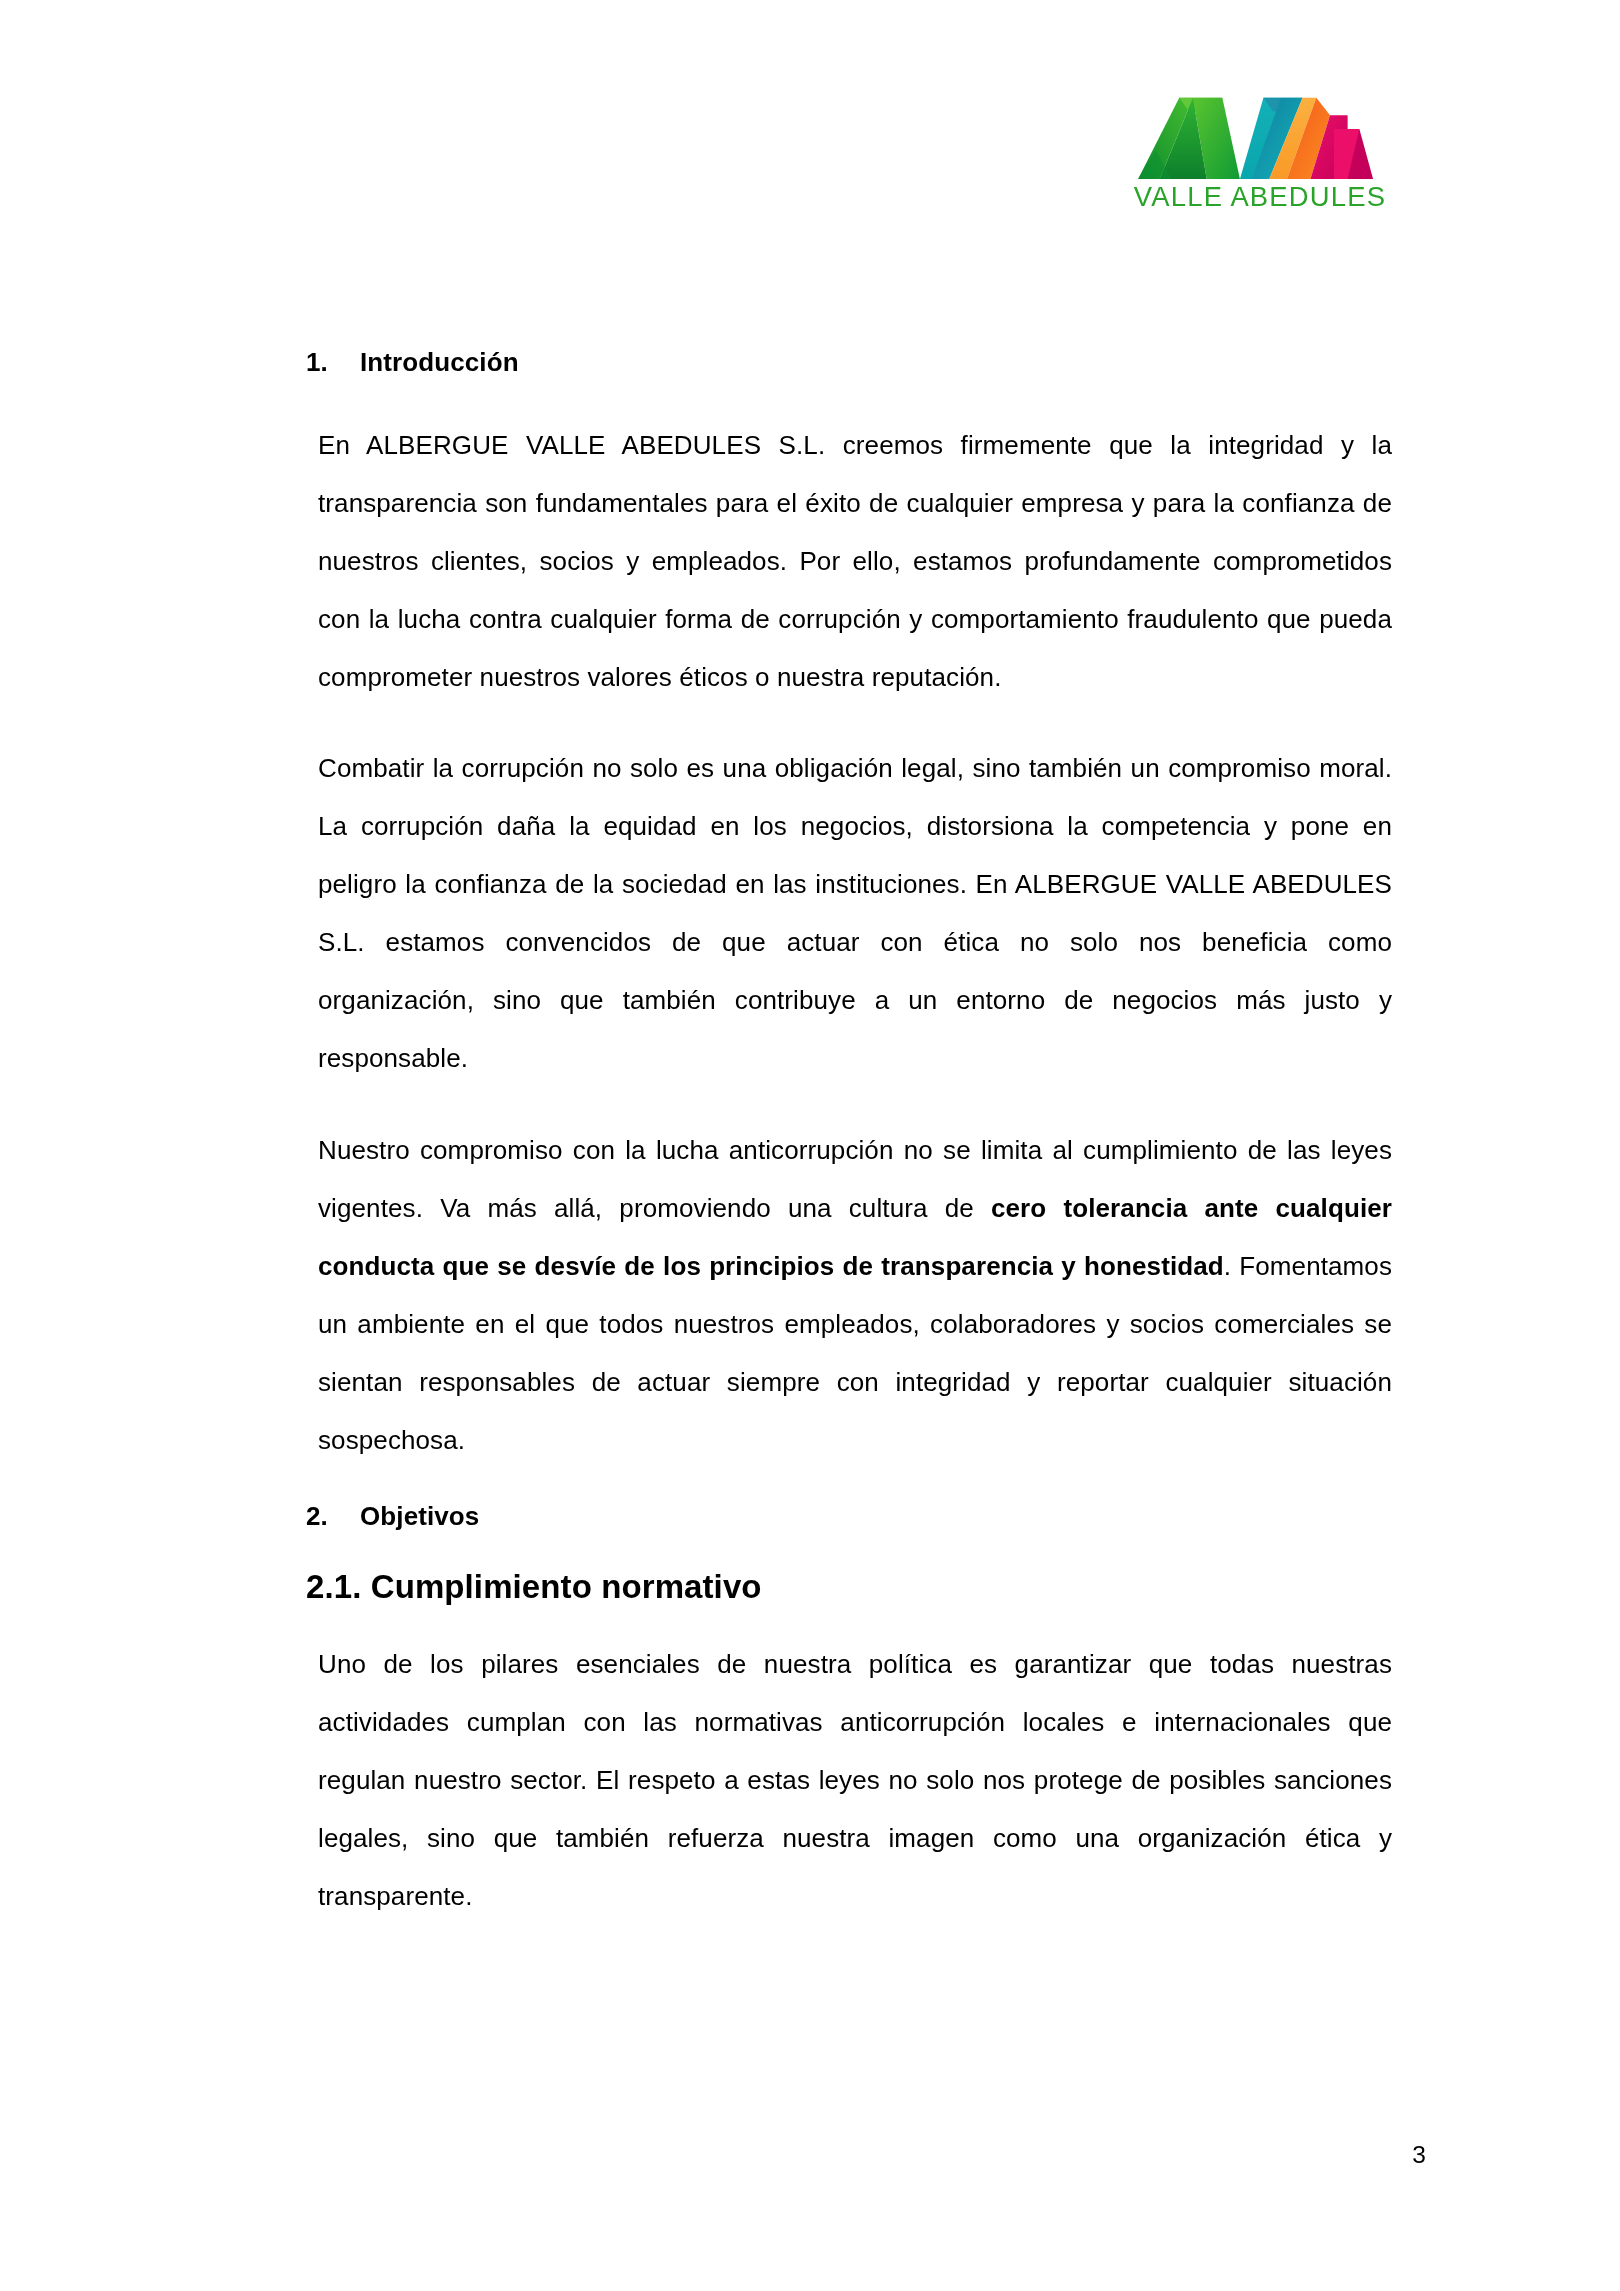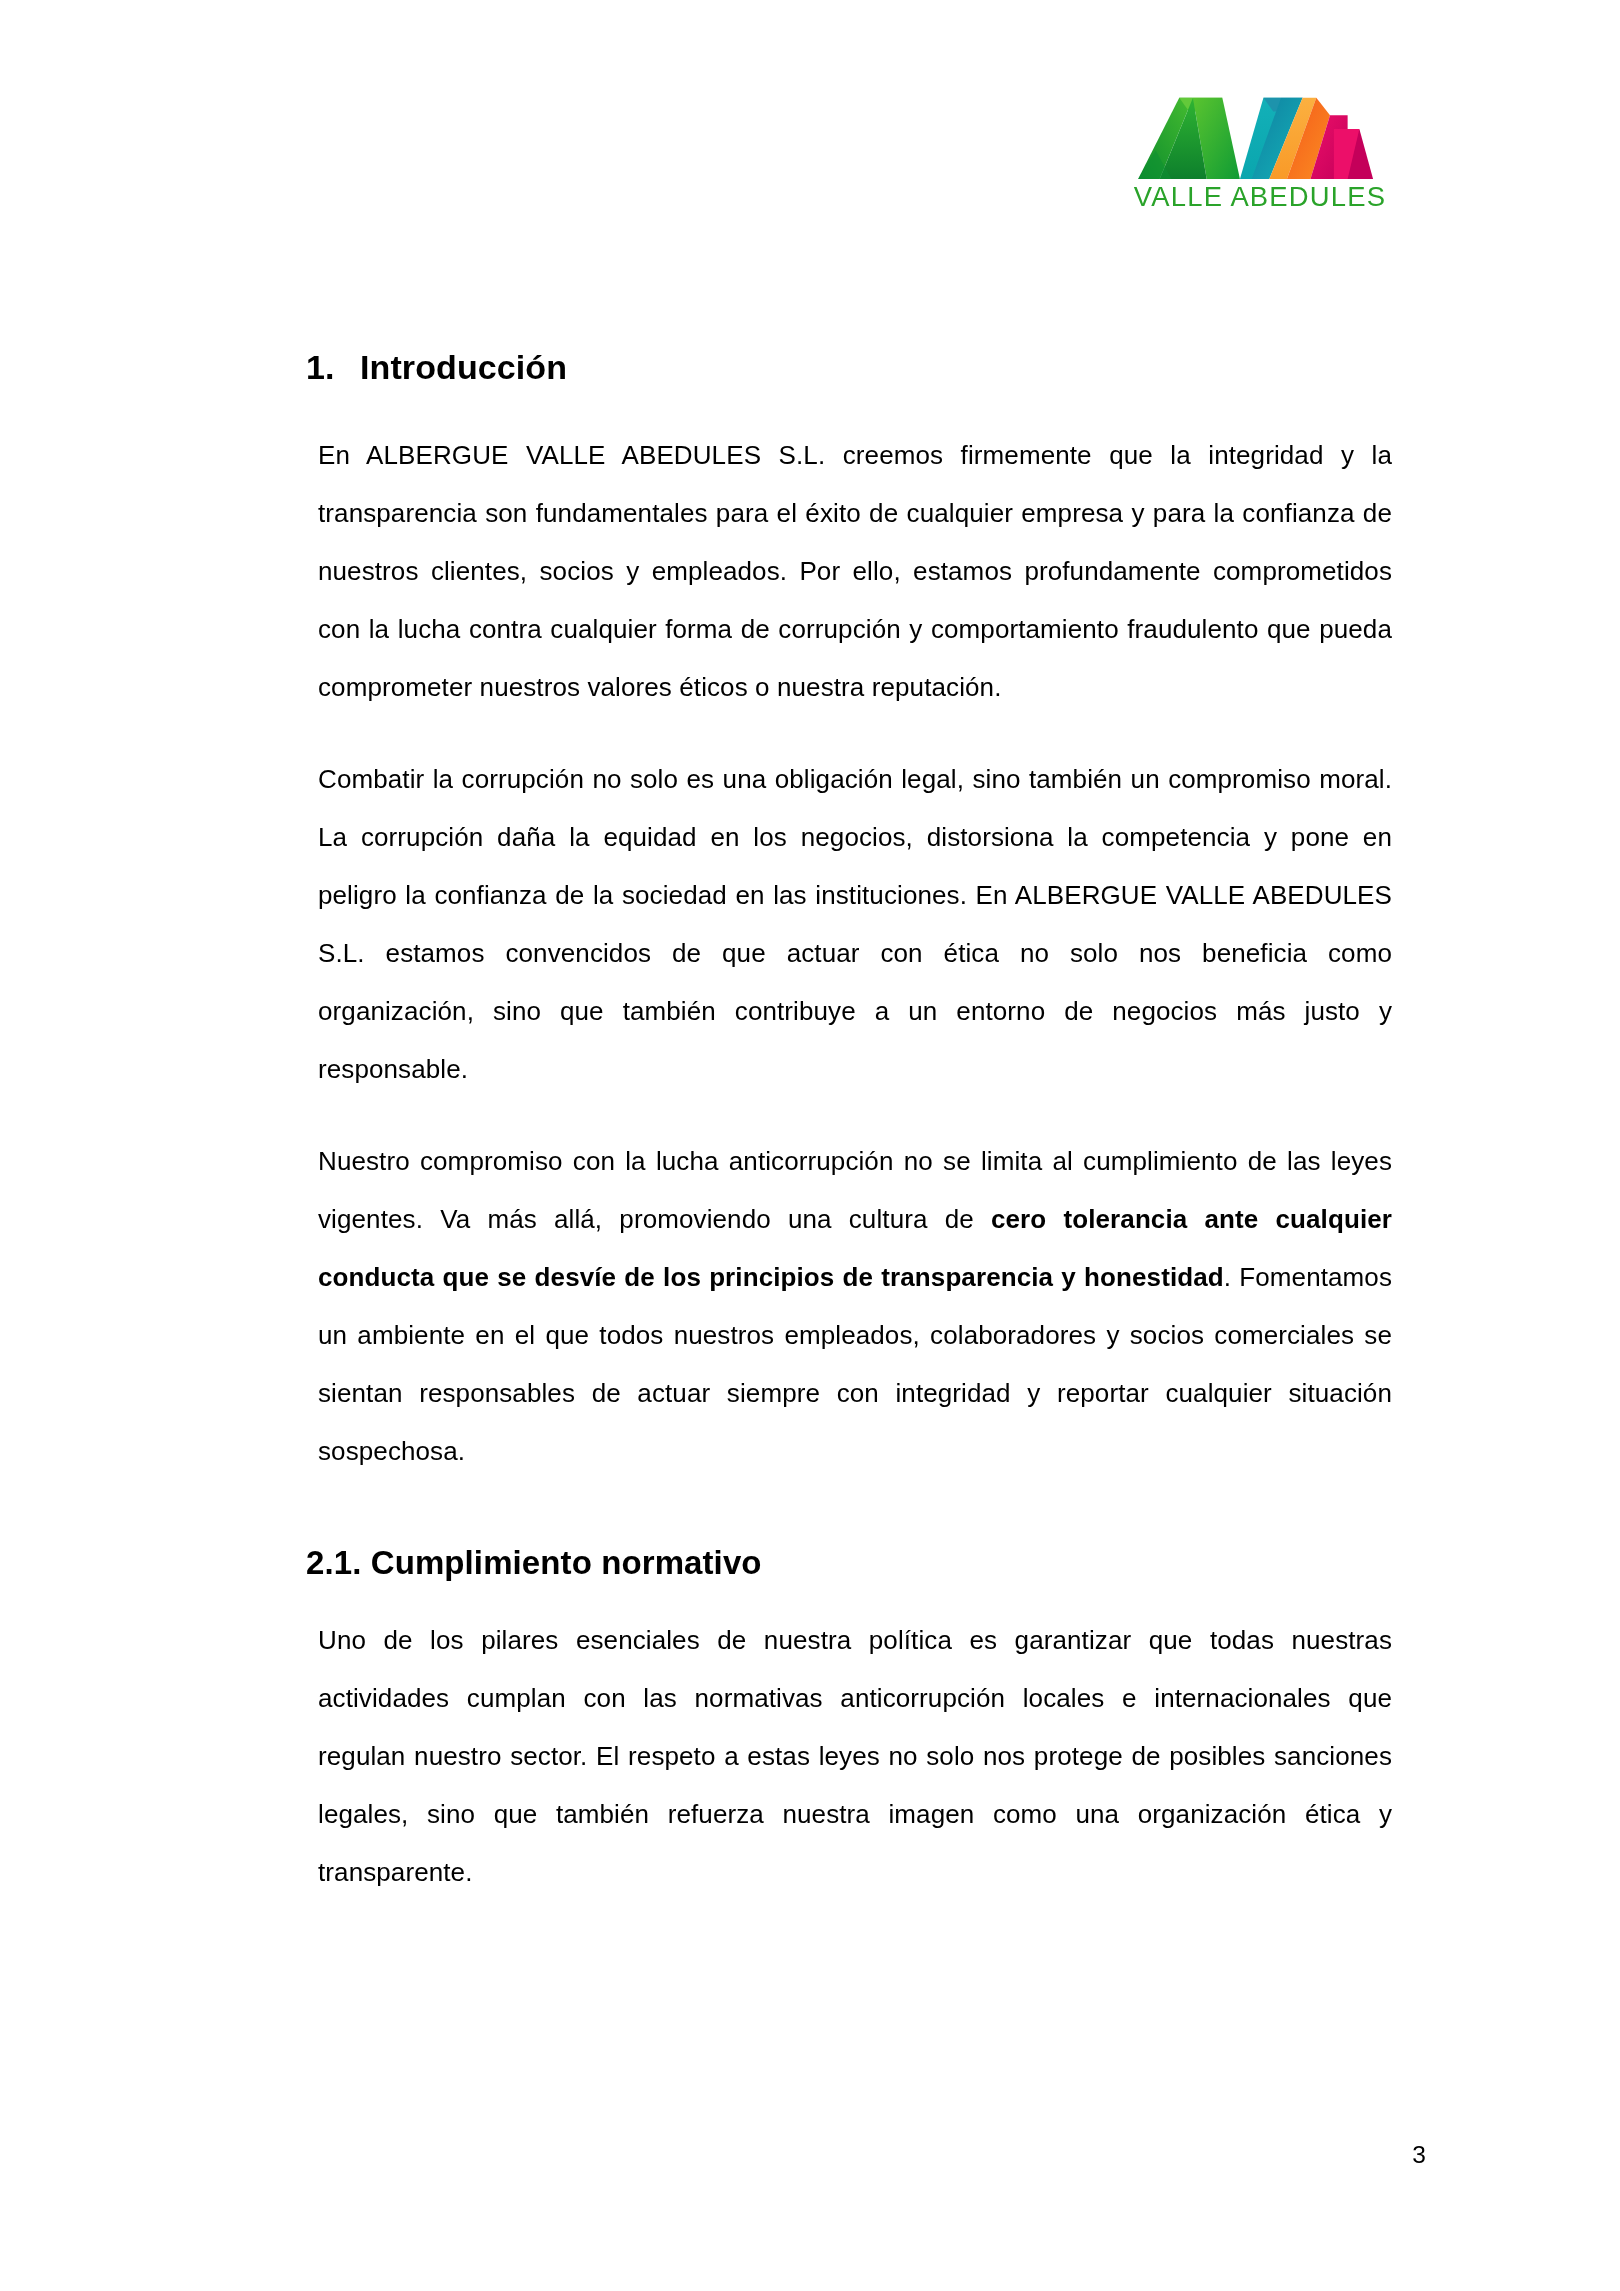--- a/index.html
+++ b/index.html
@@ -58,21 +58,21 @@
   .content {
     position: absolute;
     left: 306px;
     top: 345px;
     width: 1098px;
   }
 
   h2.heading-num {
     margin: 0 0 0 0;
     padding: 0;
-    font-size: 34px;
+    font-size: 26px;
     font-weight: bold;
     line-height: 1.35;
     letter-spacing: 0.1px;
   }
   h2.heading-num .num {
     display: inline-block;
     width: 54px;
   }
   h3.subheading {
     margin: 0;
@@ -201,20 +201,23 @@
     <p class="body-par">
       <span>Combatir la corrupción no solo es una obligación legal, sino también un compromiso moral. La corrupción daña la equidad en los negocios, distorsiona la competencia y pone en peligro la confianza de la sociedad en las instituciones. En ALBERGUE VALLE ABEDULES S.L. estamos convencidos de que actuar con ética no solo nos beneficia como organización, sino que también contribuye a un entorno de negocios más justo y responsable.</span>
     </p>
     <div class="sp-par"></div>
 
     <p class="body-par">
       <span>Nuestro compromiso con la lucha anticorrupción no se limita al cumplimiento de las leyes vigentes. Va más allá, promoviendo una cultura de </span><b>cero tolerancia ante cualquier conducta que se desvíe de los principios de transparencia y honestidad</b><span>. Fomentamos un ambiente en el que todos nuestros empleados, colaboradores y socios comerciales se sientan responsables de actuar siempre con integridad y reportar cualquier situación sospechosa.</span>
     </p>
     <div class="sp-before-h"></div>
 
+    <h2 class="heading-num">
+      <span class="num">2.</span><span>Objetivos</span>
+    </h2>
     <div class="sp-after-h"></div>
 
     <div class="sp-before-h"></div>
 
     <h3 class="subheading">2.1. Cumplimiento normativo</h3>
     <div class="sp-after-h"></div>
 
     <p class="body-par">
       <span>Uno de los pilares esenciales de nuestra política es garantizar que todas nuestras actividades cumplan con las normativas anticorrupción locales e internacionales que regulan nuestro sector. El respeto a estas leyes no solo nos protege de posibles sanciones legales, sino que también refuerza nuestra imagen como una organización ética y transparente.</span>
     </p>

